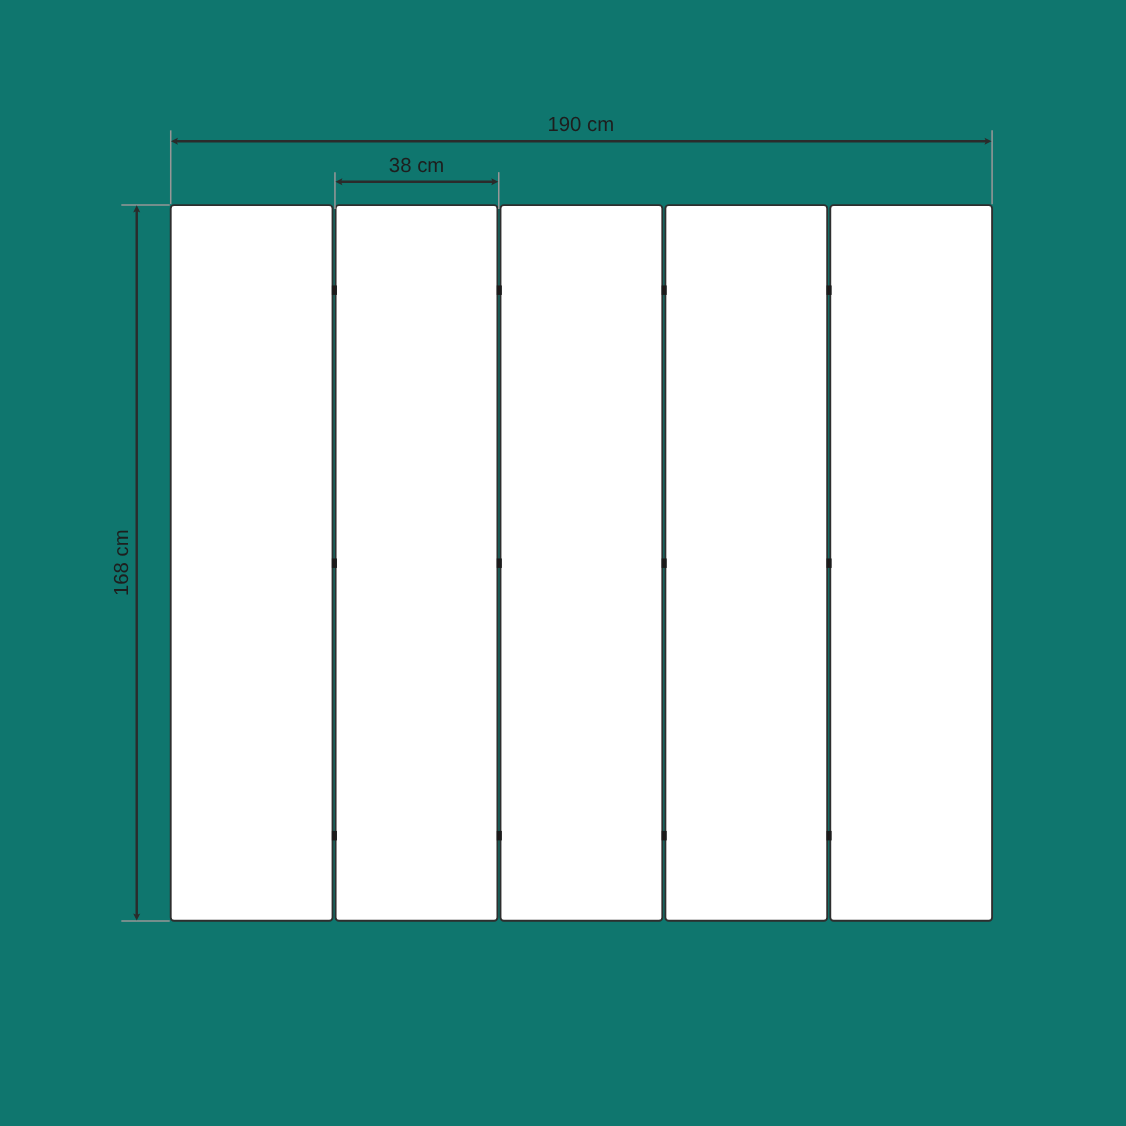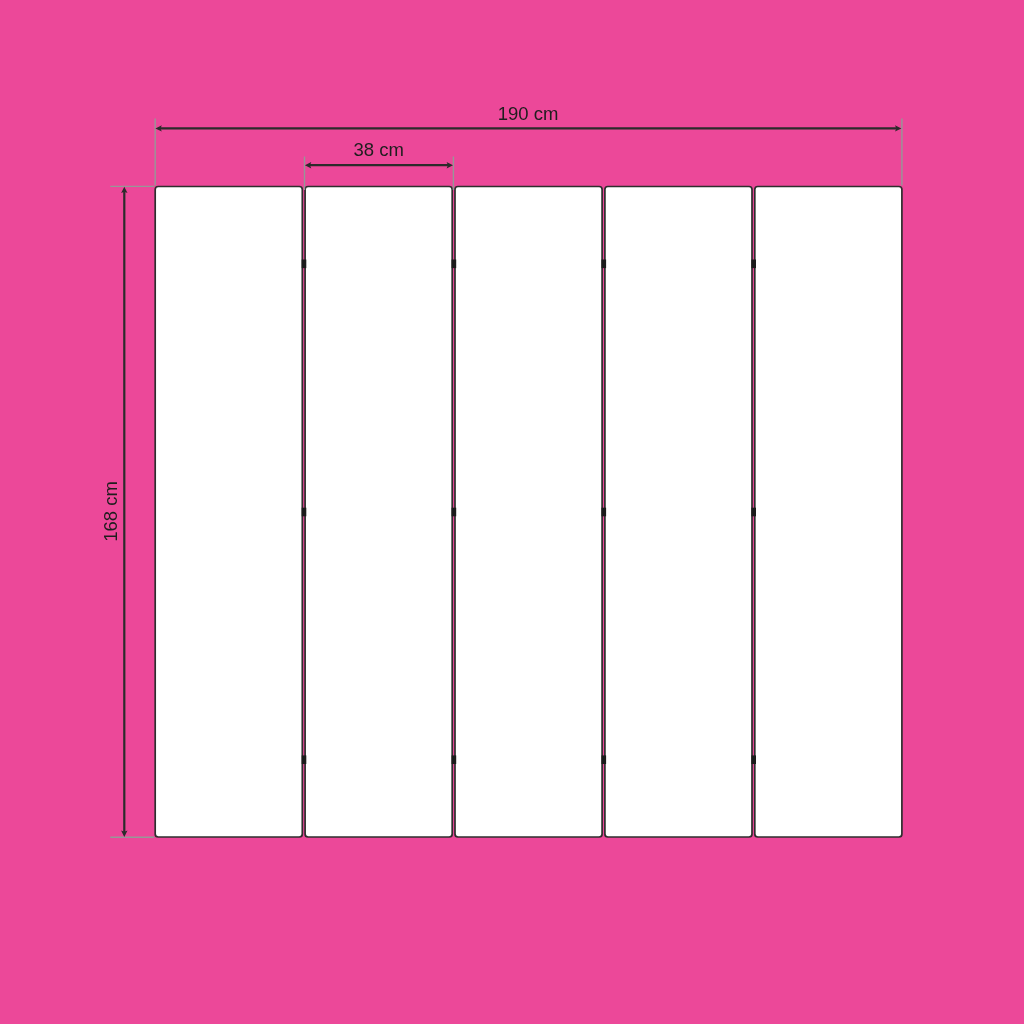--- a/index.html
+++ b/index.html
@@ -1,16 +1,16 @@
 <!DOCTYPE html>
 <html><head>
 <meta charset="utf-8">
 <style>
   html,body{margin:0;padding:0;background:#ffffff;}
-  .stage{position:relative;width:1024px;height:1024px;background:#ec4899;overflow:hidden;}
+  .stage{position:relative;width:1024px;height:1024px;background:#0f766e;overflow:hidden;}
   svg{display:block;}
   text{font-family:"Liberation Sans", sans-serif;fill:#1e1e1e;}
 </style>
 </head>
 <body>
 <div class="stage">
 <svg width="1024" height="1024" viewBox="0 0 1024 1024">
 
   <rect x="155.2" y="186.5" width="147.1" height="650.5" rx="3" fill="#ffffff" stroke="#2e2e2e" stroke-width="1.7"></rect>
 

